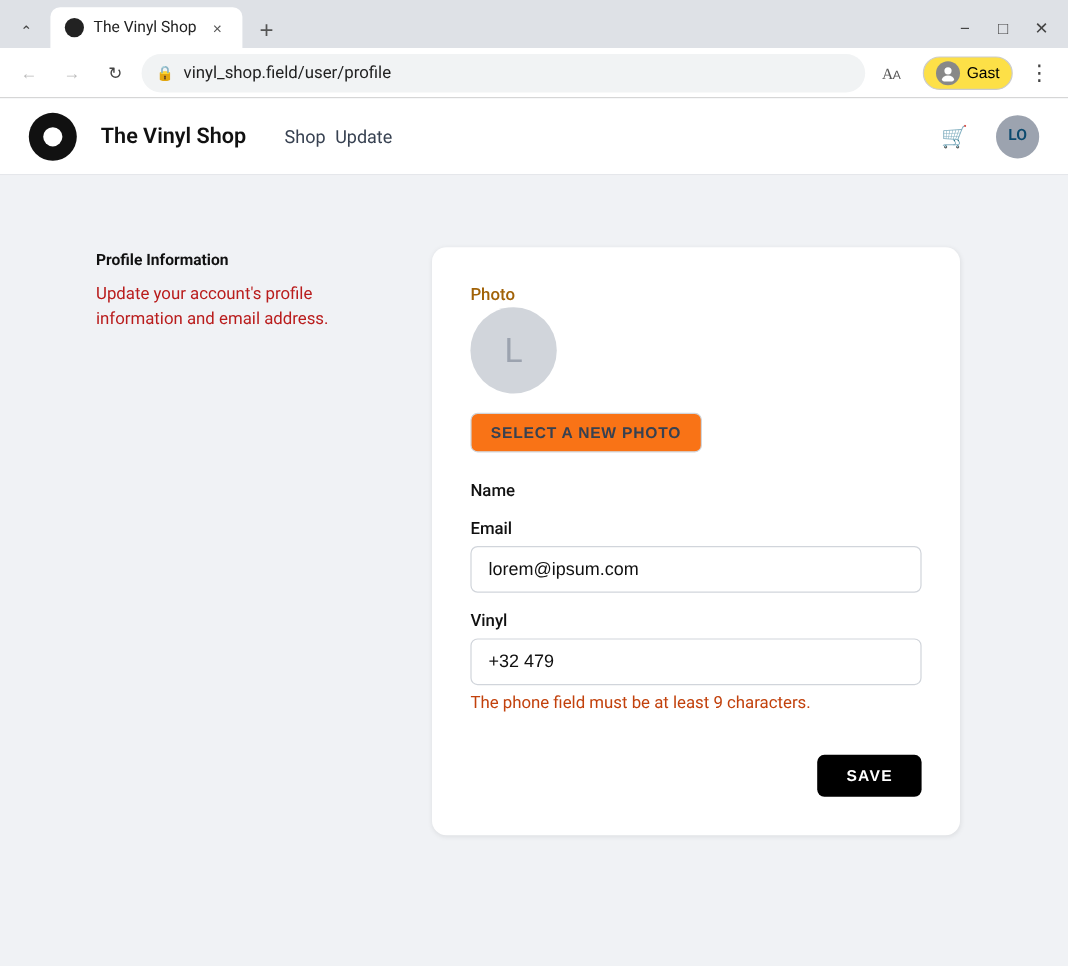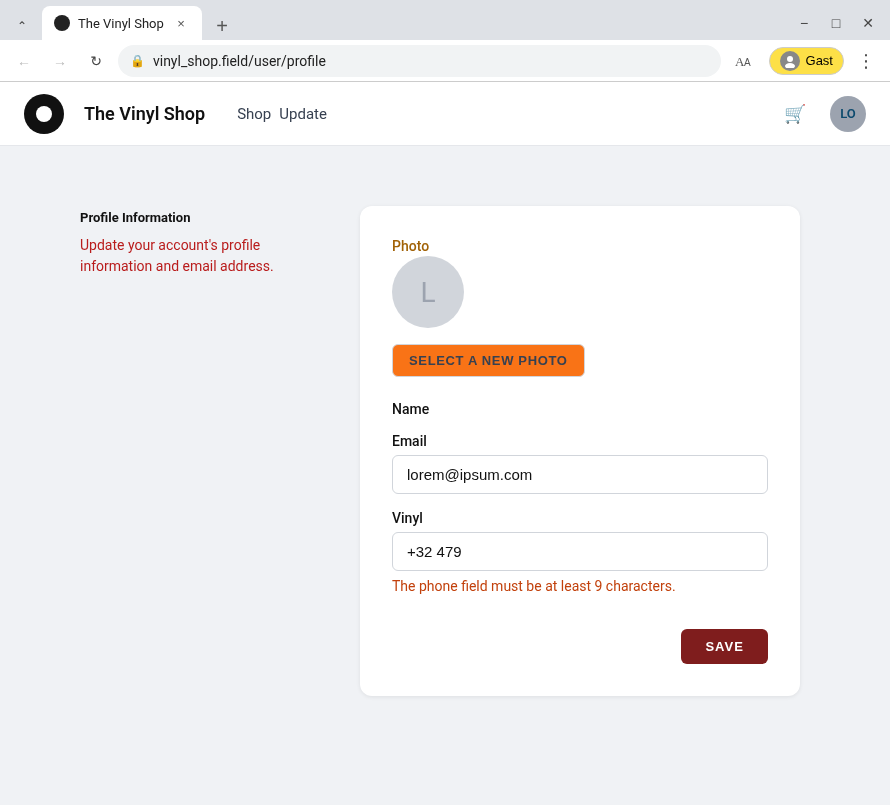--- a/index.html
+++ b/index.html
@@ -322,21 +322,21 @@
       line-height: 1.4;
     }
 
     .card-footer {
       display: flex;
       justify-content: flex-end;
       padding-top: 16px;
       margin-top: 8px;
     }
     .save-btn {
-      background: #7f1d1d;
+      background: #000000;
       color: white;
       border: none;
       border-radius: 6px;
       padding: 10px 24px;
       font-size: 13px;
       font-weight: 700;
       letter-spacing: 0.08em;
       cursor: pointer;
     }
   </style>

